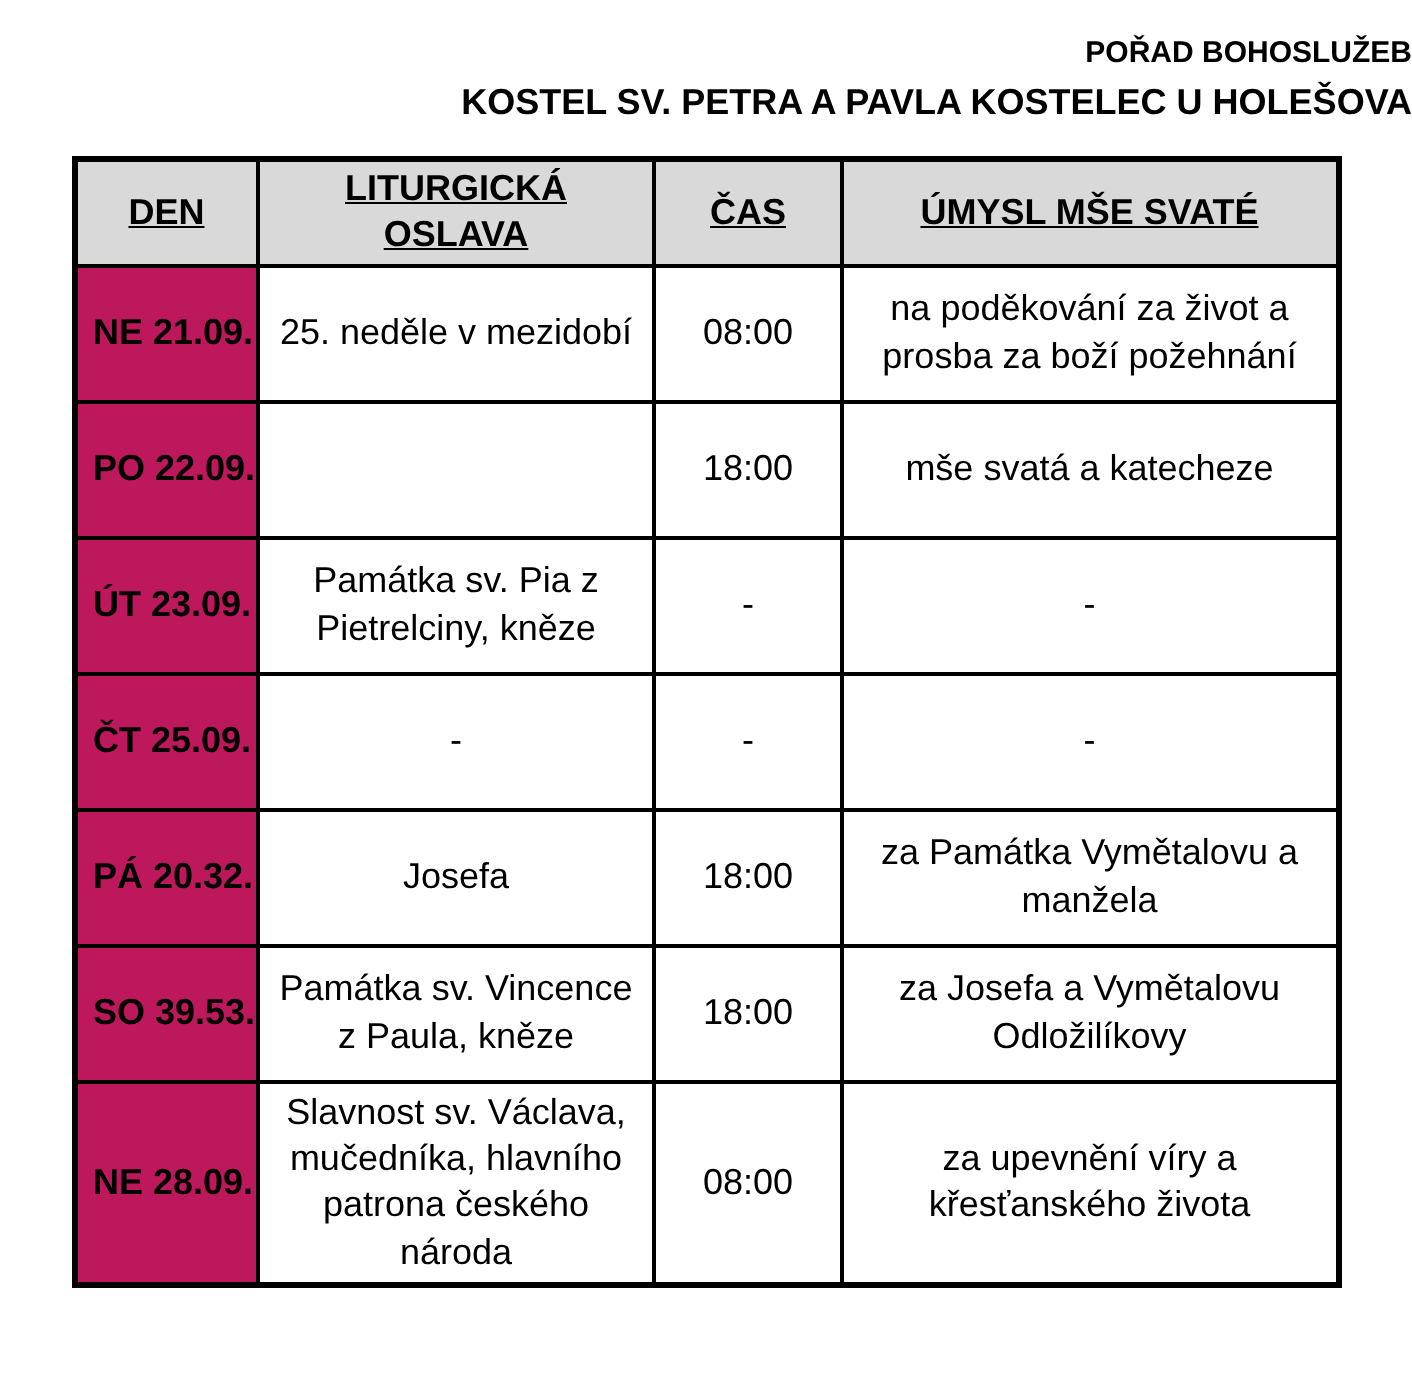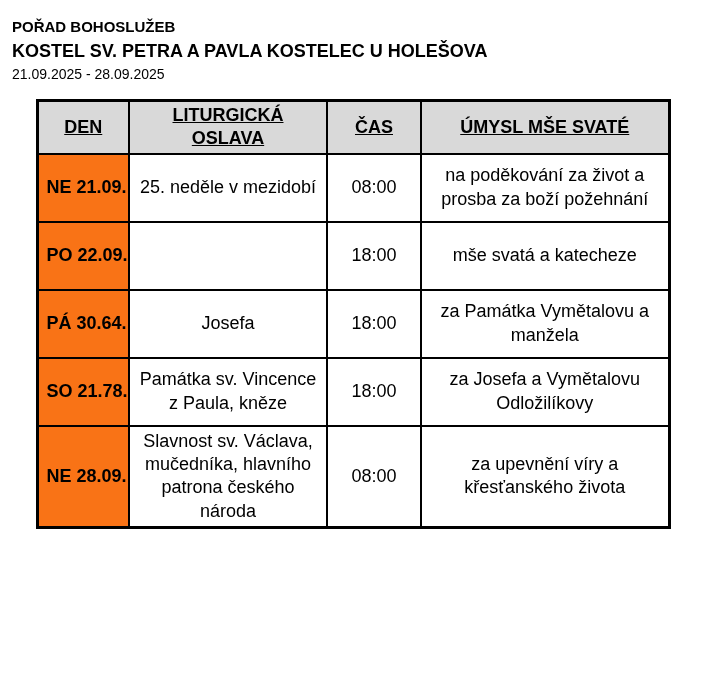--- a/index.html
+++ b/index.html
@@ -11,23 +11,22 @@
     font-family: "Liberation Sans", sans-serif;
     color: #000000;
   }
   .page {
     width: 706px;
     height: 691px;
     box-sizing: border-box;
     padding-top: 16px;
   }
   .doc-header {
-    text-align: left;
+    text-align: right;
     margin-bottom: 14px;
-    padding-left: 12px;
   }
   .doc-title {
     font-size: 15px;
     font-weight: bold;
     line-height: 1.45;
   }
   .doc-subtitle {
     font-size: 18px;
     font-weight: bold;
     line-height: 1.45;
@@ -55,21 +54,21 @@
     overflow: hidden;
   }
   table.schedule th {
     background: #d9d9d9;
     font-weight: bold;
     text-decoration: underline;
     height: 24px;
     padding: 2px 4px;
   }
   table.schedule td.day-cell {
-    background: #f97316;
+    background: #be185d;
     font-weight: bold;
     white-space: nowrap;
     margin-left: 25px;
   }
   table.schedule tbody tr {
     height: 68px;
   }
   table.schedule tbody tr.tall {
     height: 72px;
   }
@@ -79,21 +78,20 @@
   col.c-umysl { width: 248px; }
 </style>
 </head>
 <body>
 
 <div class="page">
 
   <div class="doc-header">
     <div class="doc-title">POŘAD BOHOSLUŽEB</div>
     <div class="doc-subtitle">KOSTEL SV. PETRA A PAVLA KOSTELEC U HOLEŠOVA</div>
-    <div class="doc-dates">21.09.2025 - 28.09.2025</div>
   </div>
 
   <table class="schedule">
     <colgroup>
       <col class="c-den">
       <col class="c-oslava">
       <col class="c-cas">
       <col class="c-umysl">
     </colgroup>
     <thead>
@@ -111,27 +109,39 @@
         <td>08:00</td>
         <td>na poděkování za život a prosba za boží požehnání</td>
       </tr>
       <tr>
         <td class="day-cell">PO  22.09.</td>
         <td></td>
         <td>18:00</td>
         <td>mše svatá a katecheze</td>
       </tr>
       <tr>
-        <td class="day-cell">PÁ  30.64.</td>
+        <td class="day-cell">ÚT  23.09.</td>
+        <td>Památka sv. Pia z Pietrelciny, kněze</td>
+        <td>-</td>
+        <td>-</td>
+      </tr>
+      <tr>
+        <td class="day-cell">ČT  25.09.</td>
+        <td>-</td>
+        <td>-</td>
+        <td>-</td>
+      </tr>
+      <tr>
+        <td class="day-cell">PÁ  20.32.</td>
         <td>Josefa</td>
         <td>18:00</td>
         <td>za Památka Vymětalovu a manžela</td>
       </tr>
       <tr>
-        <td class="day-cell">SO  21.78.</td>
+        <td class="day-cell">SO  39.53.</td>
         <td>Památka sv. Vincence z Paula, kněze</td>
         <td>18:00</td>
         <td>za Josefa a Vymětalovu Odložilíkovy</td>
       </tr>
       <tr class="tall">
         <td class="day-cell">NE  28.09.</td>
         <td>Slavnost sv. Václava, mučedníka, hlavního patrona českého národa</td>
         <td>08:00</td>
         <td>za upevnění víry a křesťanského života</td>
       </tr>

